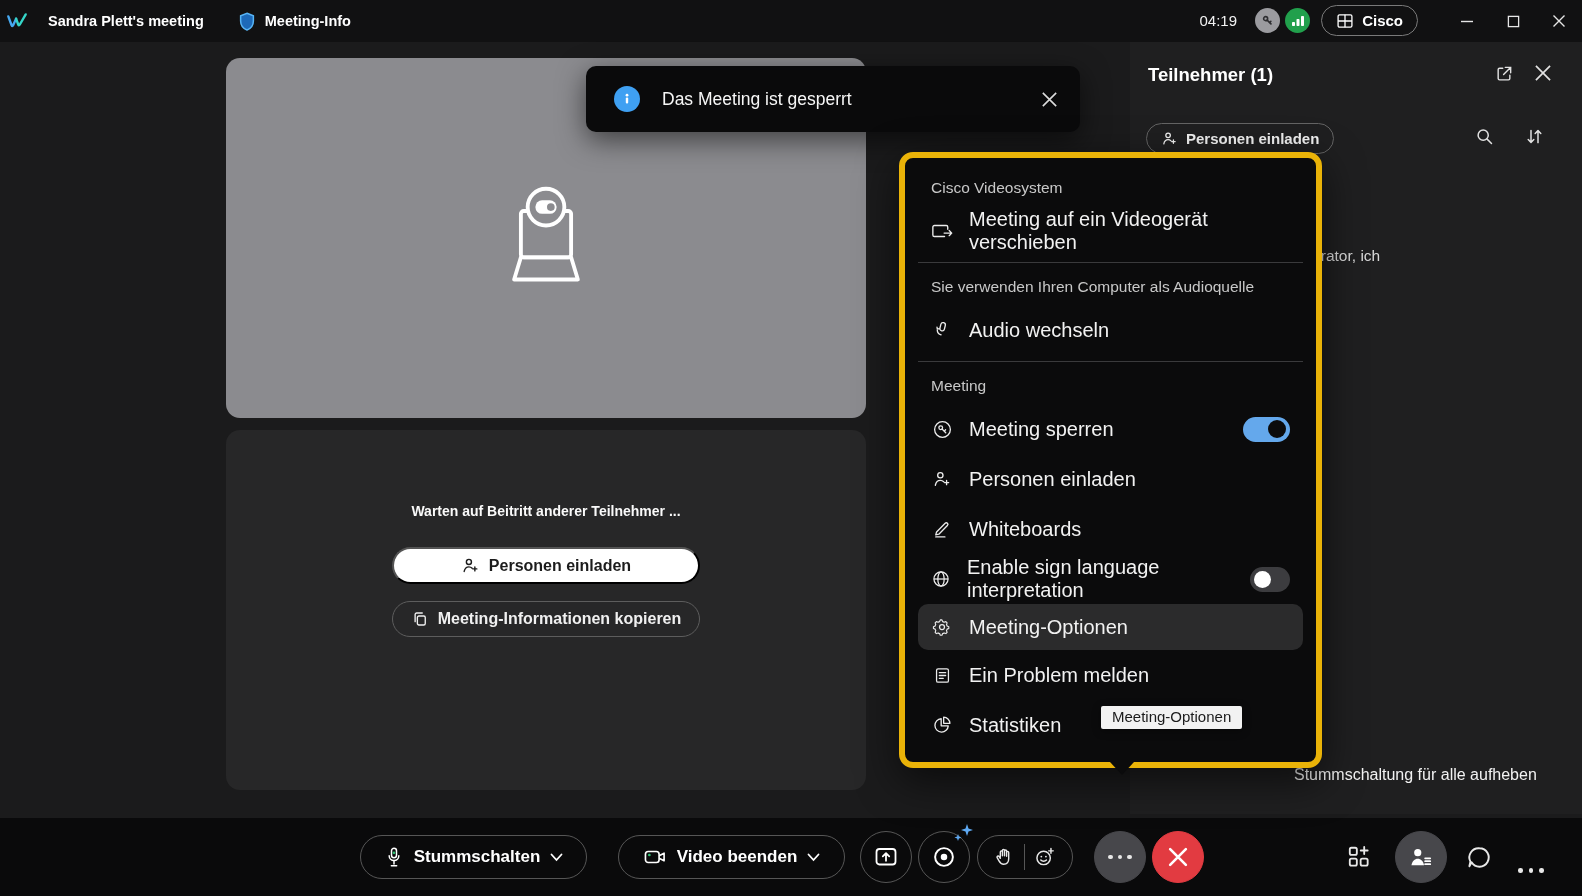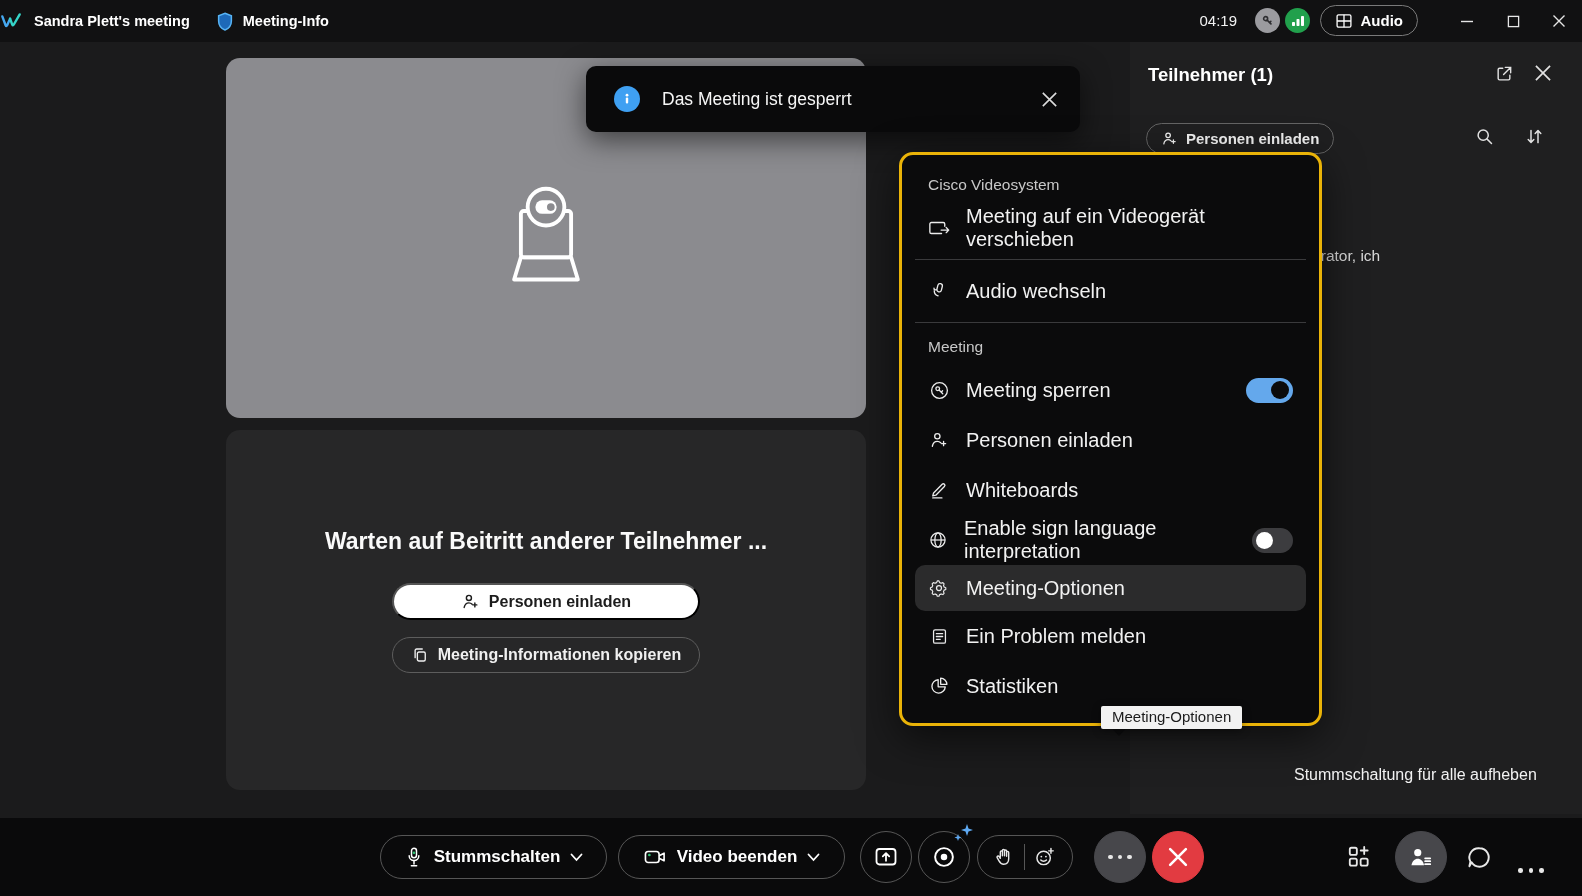--- a/index.html
+++ b/index.html
@@ -9,21 +9,21 @@
     background:#1b1b1c; font-family:"Liberation Sans","DejaVu Sans",sans-serif;
     color:#f0f0f0; -webkit-font-smoothing:antialiased;
   }
   svg { display:block; }
 
   
   .titlebar {
     position:absolute; top:0; left:0; width:1582px; height:42px;
     background:#111112; display:flex; align-items:center; z-index:20;
   }
-  .tb-left { display:flex; align-items:center; gap:12px; padding-left:0; }
+  .tb-left { display:flex; align-items:center; gap:20px; padding-left:6px; }
   .tb-title { font-size:14.5px; font-weight:bold; color:#fff; margin-right:14px; }
   .tb-badge { display:flex; align-items:center; gap:9px; cursor:default; }
   .tb-badge-label { font-size:14.5px; font-weight:bold; color:#fff;text-align:right; }
   .tb-right { position:absolute; right:0; top:0; height:42px; display:flex; align-items:center; }
   .tb-time { position:absolute; right:345px; font-size:15px; color:#f2f2f2; top:12px; }
   .tb-dot { position:absolute; top:8px; width:25px; height:25px; border-radius:50%; display:flex; align-items:center; justify-content:center; }
   .tb-key { right:302px; background:#9b9b9f; }
   .tb-net { right:272px; background:#21a04c; }
   .layout-btn {
     position:absolute; right:164px; top:5px; height:31px; padding:0 14px;
@@ -34,21 +34,21 @@
 
   
   .tile-video {
     position:absolute; left:226px; top:58px; width:640px; height:360px;
     border-radius:14px; background:#8b8b8f; display:flex; align-items:center; justify-content:center;
   }
   .tile-wait {
     position:absolute; left:226px; top:430px; width:640px; height:360px;
     border-radius:14px; background:#272728; display:flex; flex-direction:column; align-items:center;
   }
-  .wait-title { margin-top:98px; font-size:23px; font-weight:bold; color:#fafafa; }
+  .wait-title { margin-top:73px; font-size:14px; font-weight:bold; color:#fafafa; }
   .btn-invite-white {
     margin-top:28px; width:308px; height:37px; border-radius:19px; background:#fff;
     display:flex; align-items:center; justify-content:center; gap:9px;
     color:#1c1c1c; font-size:16px; font-weight:bold;
   }
   .btn-copy-info {
     margin-top:17px; height:36px; padding:0 18px; border-radius:18px;
     border:1px solid #5d5d5d; display:flex; align-items:center; justify-content:center; gap:9px;
     color:#f0f0f0; font-size:16px; font-weight:bold; background:transparent;
   }
@@ -104,21 +104,21 @@
   .hand-emoji {
     position:absolute; left:977px; top:17px; width:96px; height:44px;
     border:1.5px solid #565656; border-radius:22px; display:flex; align-items:center; justify-content:center;
   }
   .hand-emoji .sep { width:1px; height:26px; background:#565656; margin:0 9px; }
   .sparkles { position:absolute; right:-6px; top:-9px; }
 
   
   .menu {
     position:absolute; left:899px; top:152px; width:423px;
-    background:#0b0b0c; border:3px solid #eab308; border-radius:14px; z-index:50;
+    background:#0b0b0c; border:6px solid #eab308; border-radius:14px; z-index:50;
     padding:12px 0; box-shadow:0 12px 40px rgba(0,0,0,.6);
   }
   .menu-tail {
     position:absolute; bottom:-13px; left:205px; width:0; height:0;
     border-left:12px solid transparent; border-right:12px solid transparent; border-top:13px solid #0b0b0c;
   }
   .m-header { height:36px; display:flex; align-items:center; padding:0 26px; color:#c8c8c8; font-size:15.5px; }
   .m-item { height:50px; display:flex; align-items:center; gap:16px; padding:0 26px; color:#f2f2f2; font-size:20px; }
   .m-item .mi { width:22px; display:flex; justify-content:center; color:#ececec; }
   .m-item.hl { height:46px; margin:0 13px; padding:0 13px; background:#2b2b2c; border-radius:10px; }
@@ -176,21 +176,21 @@
       </svg>
     </span>
 
     <button class="layout-btn">
       <span>
         <svg width="18" height="16" viewBox="0 0 24 22" fill="none" stroke="currentColor" stroke-width="1.8">
           <rect x="2.5" y="2.5" width="19" height="17" rx="2"></rect>
             <path d="M2.5 11h19M12 2.5v17"></path>
         </svg>
       </span>
-      <span>Audio</span>
+      <span>Cisco</span>
     </button>
 
     <div class="tb-right">
       <span class="winbtn">
         <svg width="14" height="14" viewBox="0 0 14 14">
             <path d="M1 7.5h12" stroke="currentColor" stroke-width="1.4"></path>
           </svg>
       </span>
       <span class="winbtn">
         <svg width="13" height="13" viewBox="0 0 14 14" fill="none">
@@ -296,21 +296,21 @@
     <div>
       <span class="p-name">Sandra Plett</span>
       <span class="p-role">Moderator, ich</span>
     </div>
 
     <span class="p-unmute">Stummschaltung für alle aufheben</span>
   </div>
 
   <div class="footer">
 
-    <button class="pillbtn" style="left:380px; width:227px;text-align:center;">
+    <button class="pillbtn" style="left:360px; width:227px;text-align:center;">
       <span>
         <svg width="20" height="22" viewBox="0 0 24 26" fill="none" stroke="currentColor" stroke-width="1.8" stroke-linecap="round">
           <rect x="9" y="2.5" width="6" height="11.5" rx="3"></rect>
           <circle cx="12" cy="8" r="1.7" fill="#2fbf71" stroke="none"></circle>
           <path d="M6.2 11.5a5.8 5.8 0 0 0 11.6 0"></path>
             <path d="M12 17.5v4M8.8 23.5h6.4"></path>
         </svg>
       </span>
       <span>Stummschalten</span>
       <span>
@@ -432,20 +432,21 @@
         <svg width="22" height="18" viewBox="0 0 26 20" fill="none" stroke="currentColor" stroke-width="1.6" stroke-linecap="round" stroke-linejoin="round">
           <path d="M16 16.5H4a1.8 1.8 0 0 1-1.8-1.8V5.3A1.8 1.8 0 0 1 4 3.5h14a1.8 1.8 0 0 1 1.8 1.8V8"></path>
           <path d="M15.5 12.5h9M21.5 9.5l3 3-3 3"></path>
         </svg>
       </span>
       <span class="ml">Meeting auf ein Videogerät verschieben</span>
     </div>
 
     <div class="m-div"></div>
 
+    <div class="m-header">Sie verwenden Ihren Computer als Audioquelle</div>
 
     <div class="m-item">
       <span class="mi">
         <svg width="20" height="21" viewBox="0 0 24 25" fill="none" stroke="currentColor" stroke-width="1.6" stroke-linecap="round">
           <rect x="10" y="3" width="5.5" height="10" rx="2.75" transform="rotate(14 12.75 8)"></rect>
           <path d="M6.5 10.5c-.6 3.2 1.2 6.2 4.4 7.2M6 8.5l.4 2.3 2.3-.5"></path>
         </svg>
       </span>
       <span class="ml">Audio wechseln</span>
     </div>

